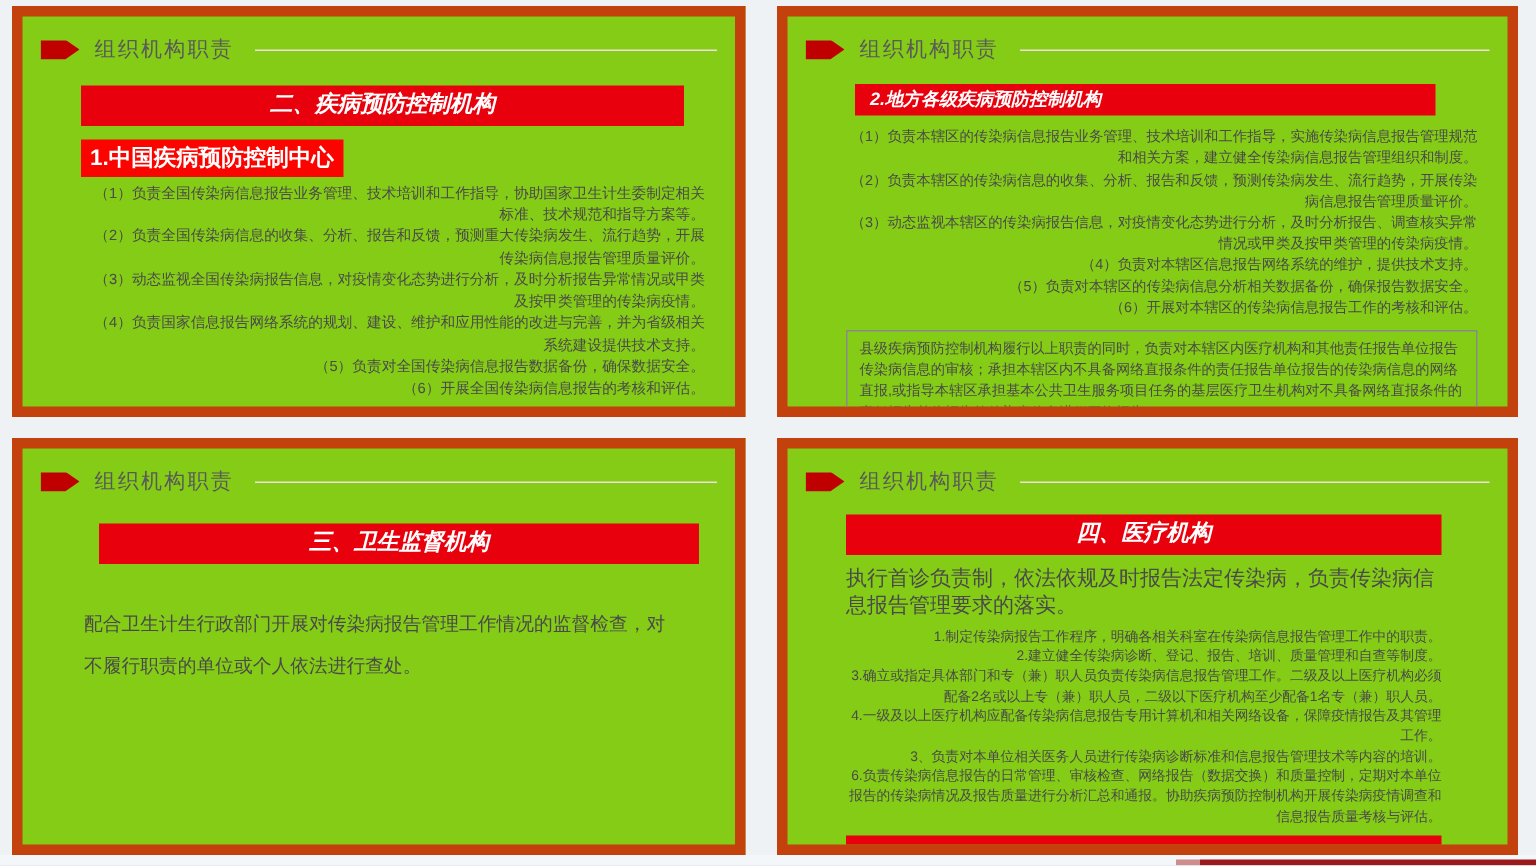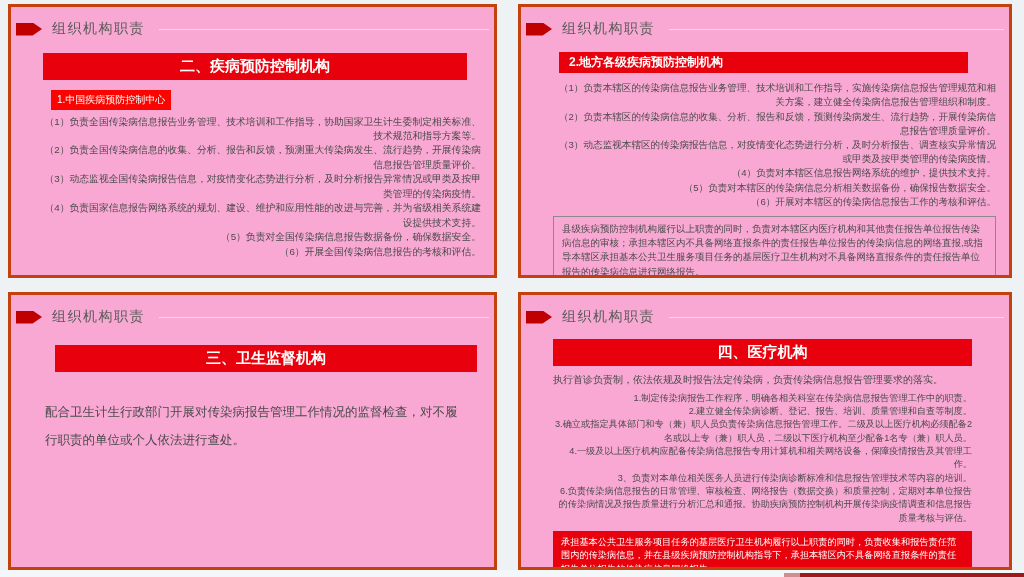--- a/index.html
+++ b/index.html
@@ -9,51 +9,52 @@
     font-family:"Liberation Sans", sans-serif;
   }
   .grid {
     position:absolute; top:4px; left:8px;
     display:grid;
     grid-template-columns:489px 494px;
     grid-template-rows:274px 278px;
     column-gap:21px; row-gap:14px;
   }
   .card {
-    background:#f9a8d4;
-    border:3px solid #c2410c;
+    background:#84cc16;
+    border:7px solid #c2410c;
     box-sizing:border-box;
-    padding:8px 5px;
+    padding:8px 12px;
     overflow:hidden;
     position:relative;
   }
   
   .hdr { display:flex; align-items:center; height:28px; }
   .arrow {
     width:26px; height:13px; background:#c00000; flex:none;
     clip-path:polygon(0 0,64% 0,100% 50%,64% 100%,0 100%);
     margin-right:10px;
   }
   .hdr-title { font-size:14px; color:#595959; letter-spacing:1.5px; white-space:nowrap; }
   .hdr-line { flex:1; height:1px; background:#f0dede; margin-left:14px; }
 
   .content { margin:0 8px 0 27px; }
 
   .banner {
     background:#e8000d; color:#ffffff; font-weight:bold;
     text-align:center; font-size:15px; line-height:1.1;
     padding:5px 0;
+    font-style:italic;
   }
   .banner.small {
     text-align:left; font-size:12px; padding:4px 10px;
   }
 
   .badge {
     display:inline-block; background:#fb0400; color:#ffffff;
-    font-size:10px; font-weight:normal; padding:3px 6px; margin:0 0 5px 8px;
+    font-size:15px; font-weight:bold; padding:3px 6px; margin:0 0 5px 0;
   }
 
   p { margin:0; color:#4a4a4a; }
   .item { font-size:9.8px; line-height:1.48;text-align:right; }
 
   
   .s1-banner { margin:10px 14px 9px 0; }
   .s1-intro  { font-size:10.5px; margin:0 0 6px 0; }
 
   
@@ -65,21 +66,21 @@
     padding:5px 8px; margin-top:7px;
   }
 
   
   .s3-banner { margin:14px 4px 0 12px; }
   .s3-body { font-size:12.5px; line-height:2.3; margin:26px 16px 0 2px; }
 
   
   .s4-content { margin-right:32px; }
   .s4-banner { margin:8px 0 7px 0; }
-  .s4-intro  { font-size:10px; margin:0 0 5px 0; }
+  .s4-intro  { font-size:14px; margin:0 0 5px 0; }
   .s4-items .item { font-size:9.2px; line-height:1.45; }
   .s4-note {
     background:#e8000d; color:#ffffff;
     font-size:9.2px; line-height:1.45;
     padding:5px 8px; margin-top:6px;
   }
 
   
   .bottom-strip { position:absolute; left:0; bottom:0; width:1024px; height:7px; background:#f3f7f9; }
   .bottom-strip .red-edge { position:absolute; right:0; bottom:0; width:224px; height:4px; background:#9c191c; }

